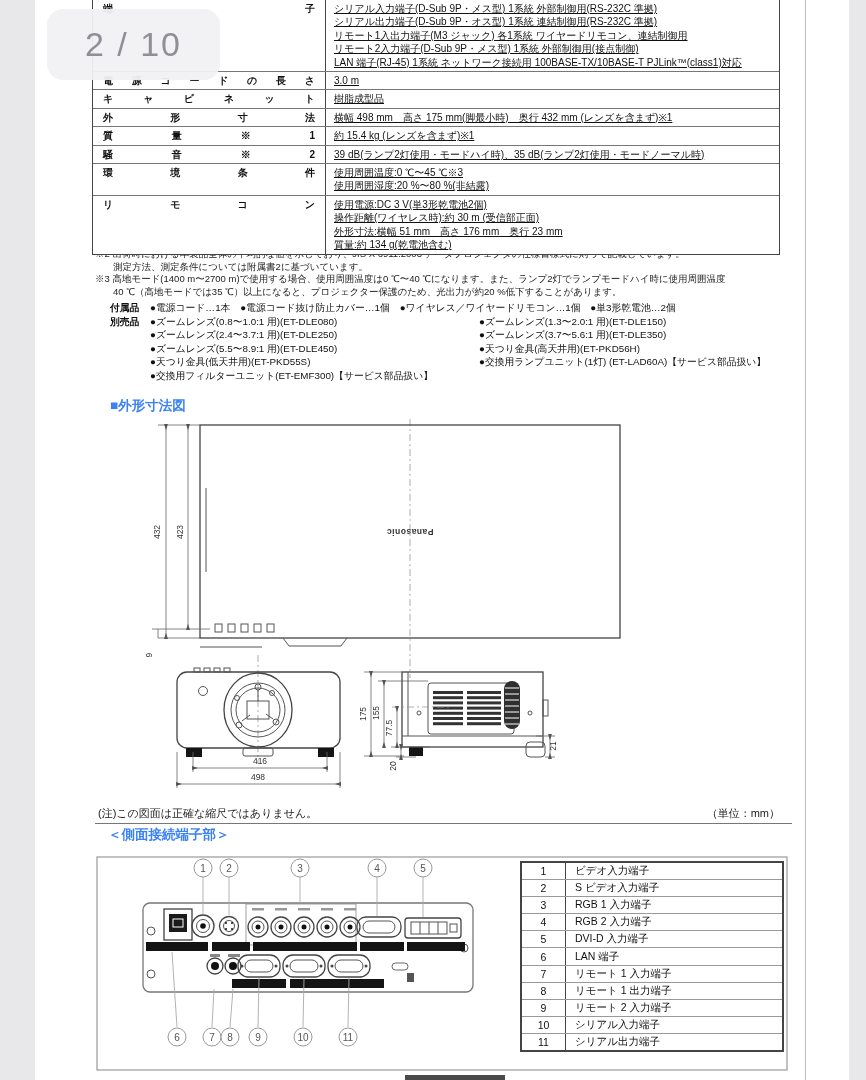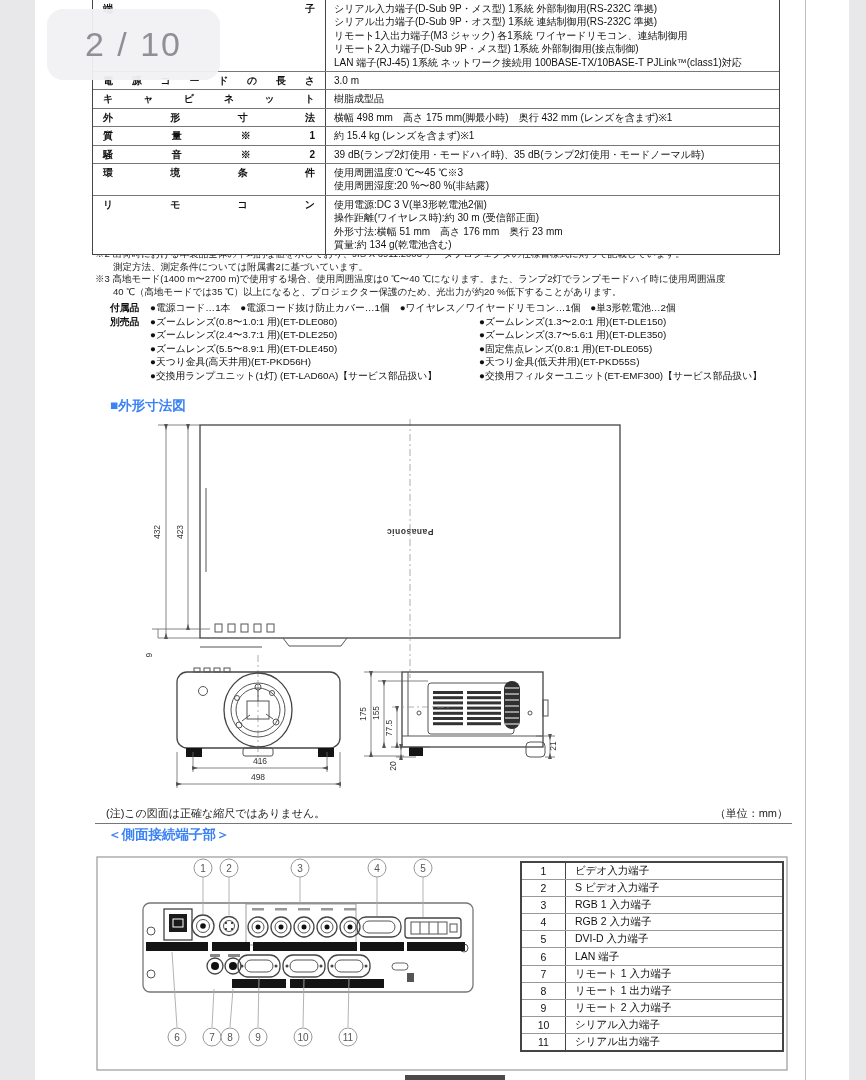--- a/index.html
+++ b/index.html
@@ -12,35 +12,35 @@
   .page-badge{position:absolute;left:47px;top:9px;width:173px;height:71px;
     background:rgba(241,241,244,0.95);border-radius:16px;display:flex;align-items:center;
     justify-content:center;font-size:34px;color:#8f8f95;letter-spacing:2px;z-index:30;}
   
   .spec-table{position:absolute;left:92px;top:0;width:686px;border:1px solid #444;
     border-top:none;font-size:10px;color:#111;z-index:5;background:#fff;}
   .t-row{display:flex;border-top:1px solid #777;}
   .t-row:first-child{border-top:none;}
   .t-label{width:212px;flex:0 0 212px;padding:2px 10px;font-weight:700;
     text-align:justify;text-align-last:justify;line-height:13.4px;}
-  .t-val{flex:1;border-left:1px solid #444;padding:2px 0 2px 8px;line-height:13.4px;}
+  .t-val{flex:1;border-left:1px solid #444;padding:2px 0 2px 8px;line-height:13.4px;text-decoration:underline;}
   .t-line{white-space:nowrap;}
   
   .footnotes{position:absolute;left:95px;top:236px;width:700px;font-size:9.5px;
     color:#222;line-height:12.4px;}
   .fn-cont{padding-left:18px;}
   
   .acc-block{position:absolute;left:110px;top:301px;width:690px;font-size:9.8px;
     color:#111;line-height:13.6px;}
   .acc-row{display:flex;}
   .acc-label{width:40px;flex:0 0 40px;font-weight:700;}
   .opt-grid{flex:1;display:grid;grid-template-columns:320px 1fr;column-gap:9px;}
   
   .sec-heading{position:absolute;left:110px;font-size:13.5px;font-weight:700;color:#3b82f6;}
-  .note-line{position:absolute;left:106px;top:806px;width:682px;font-size:11px;color:#222;}
+  .note-line{position:absolute;left:98px;top:806px;width:682px;font-size:11px;color:#222;}
   .note-unit{float:right;}
   .hrule{position:absolute;left:95px;top:823px;width:697px;height:1px;background:#777;}
   
   .fig-dims{position:absolute;left:100px;top:415px;z-index:4;}
   .fig-panel{position:absolute;left:95px;top:850px;z-index:4;}
   svg{shape-rendering:geometricPrecision;}
   .ln{stroke:#555;stroke-width:1;fill:none;}
   .ln2{stroke:#444;stroke-width:1.3;fill:none;}
   .dim{stroke:#666;stroke-width:0.8;fill:none;}
   .dim-t{font-size:8.5px;fill:#333;}
@@ -139,21 +139,20 @@
       <div>●電源コード…1本　●電源コード抜け防止カバー…1個　●ワイヤレス／ワイヤードリモコン…1個　●単3形乾電池…2個</div>
     </div>
     <div class="acc-row">
       <div class="acc-label">別売品</div>
       <div class="opt-grid">
         <div>●ズームレンズ(0.8〜1.0:1 用)(ET-DLE080)</div>
         <div>●ズームレンズ(1.3〜2.0:1 用)(ET-DLE150)</div>
         <div>●ズームレンズ(2.4〜3.7:1 用)(ET-DLE250)</div>
         <div>●ズームレンズ(3.7〜5.6:1 用)(ET-DLE350)</div>
         <div>●ズームレンズ(5.5〜8.9:1 用)(ET-DLE450)</div>
-        <div>●固定焦点レンズ(0.8:1 用)(ET-DLE055)</div>
         <div>●天つり金具(高天井用)(ET-PKD56H)</div>
         <div>●天つり金具(低天井用)(ET-PKD55S)</div>
         <div>●交換用ランプユニット(1灯) (ET-LAD60A)【サービス部品扱い】</div>
         <div>●交換用フィルターユニット(ET-EMF300)【サービス部品扱い】</div>
         <div></div>
       </div>
     </div>
   </div>
 
   <div class="sec-heading" style="top:397px;">■外形寸法図</div>

